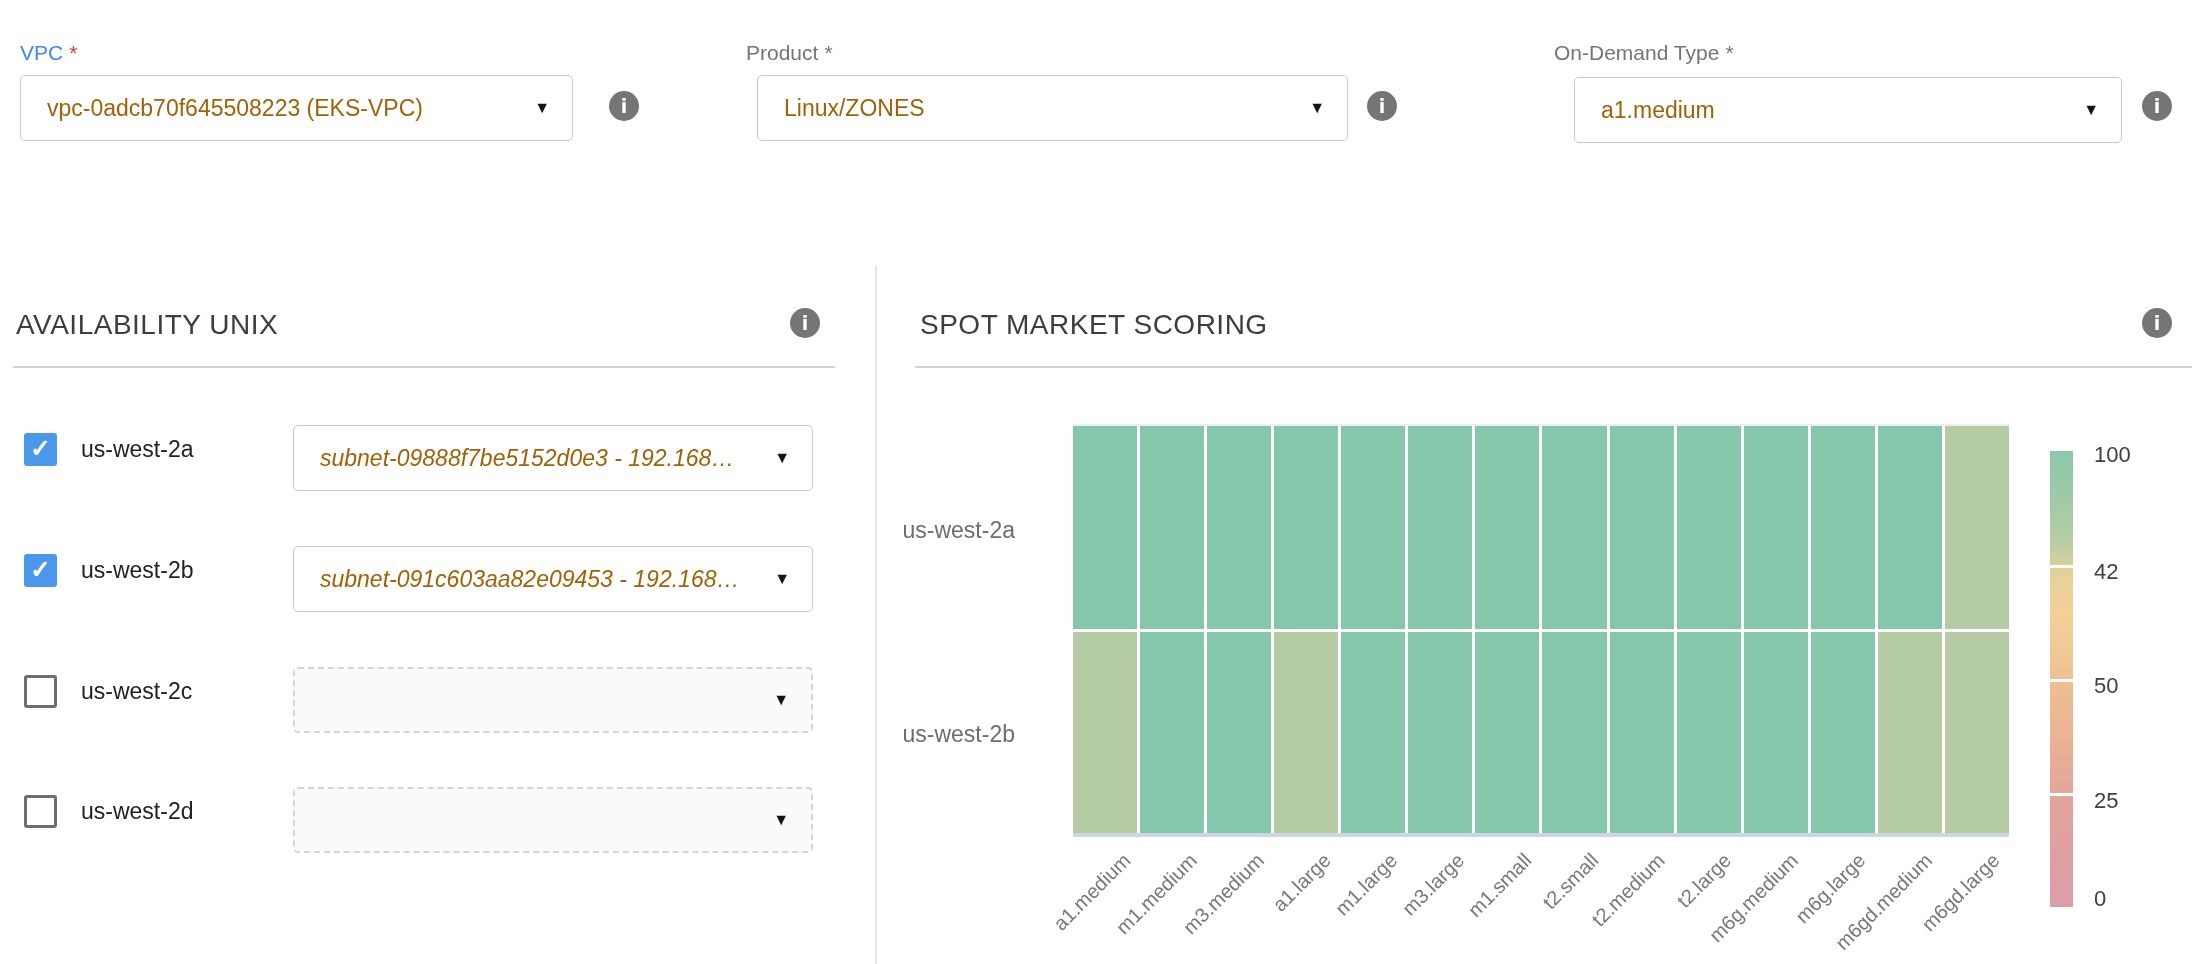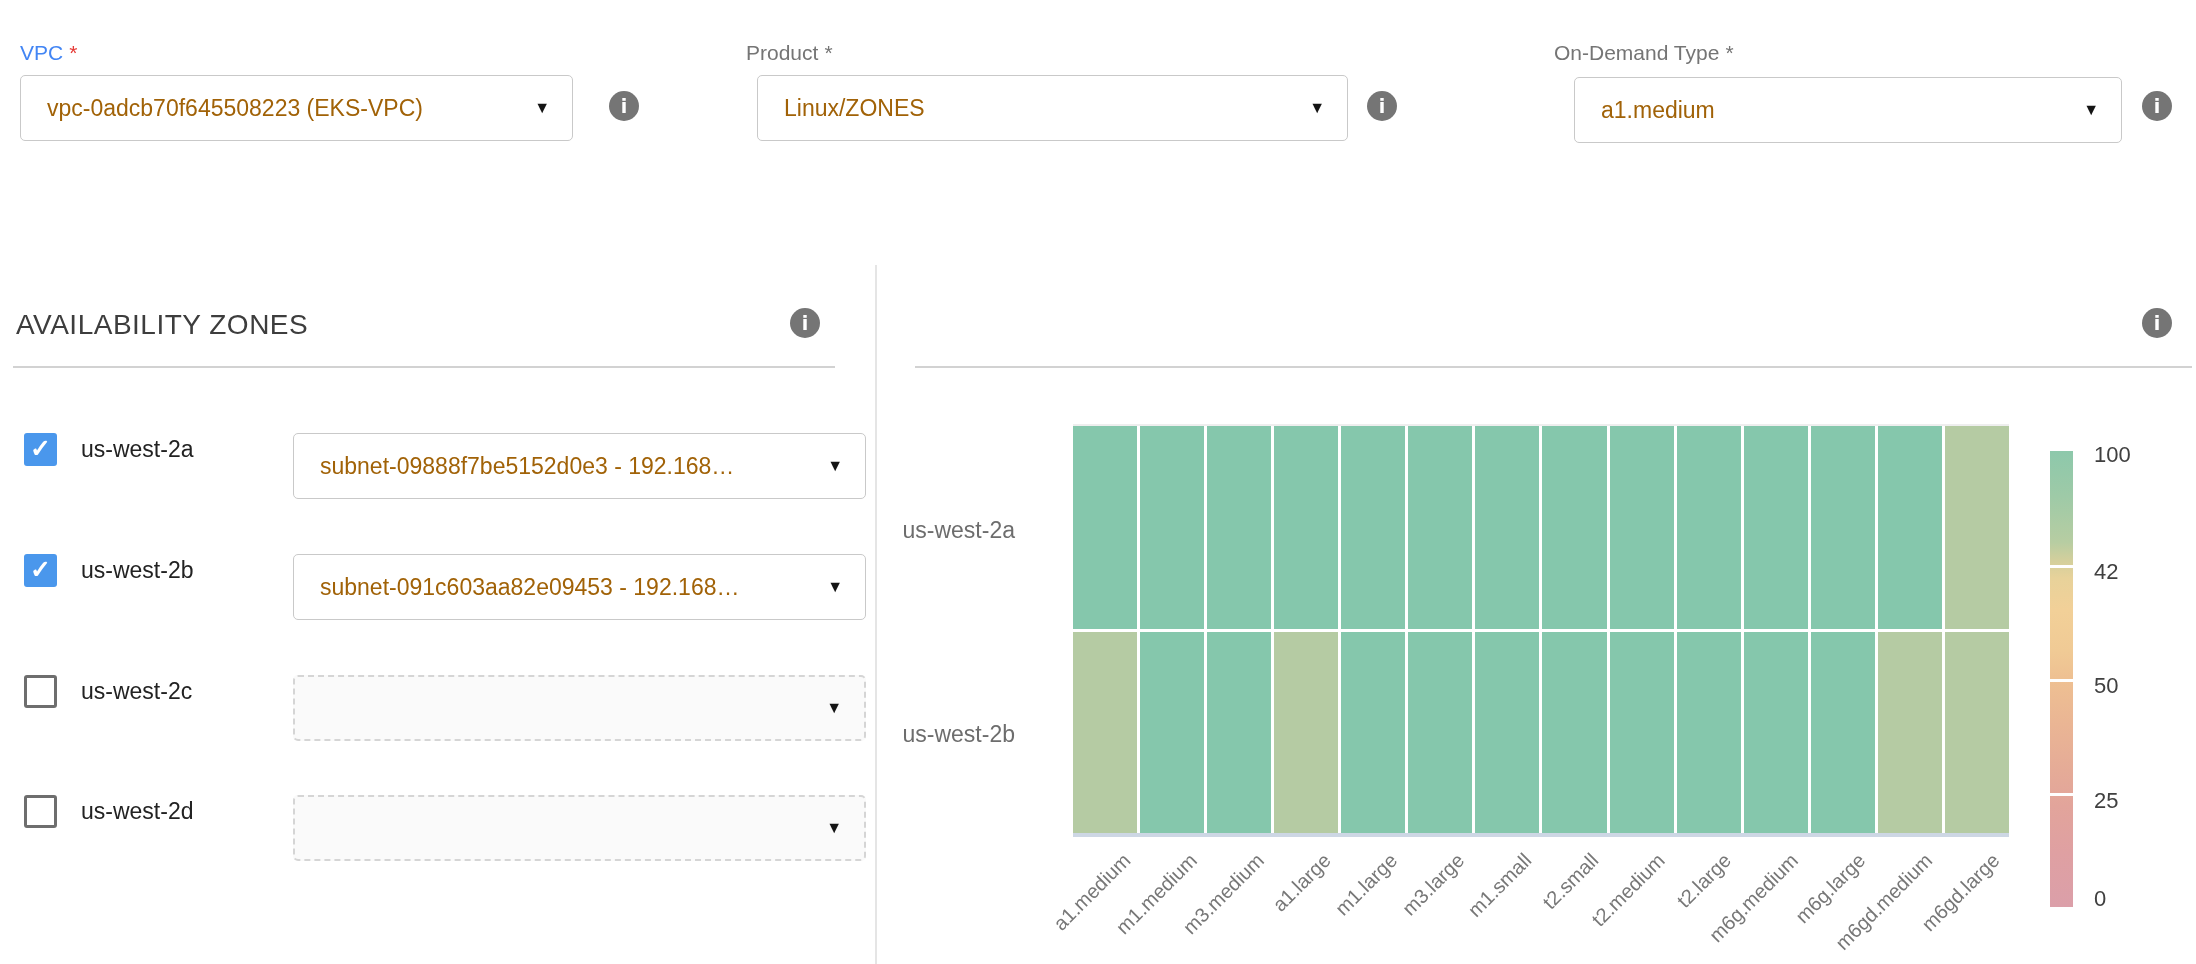--- a/index.html
+++ b/index.html
@@ -28,21 +28,21 @@
 
   
   .az-row{position:absolute;left:0;width:875px;height:67px;}
   .az-checkbox{position:absolute;left:24px;top:16px;width:33px;height:33px;border:3px solid #6e6e6e;
                border-radius:3px;background:#fff;box-sizing:border-box;display:flex;align-items:center;
                justify-content:center;cursor:pointer;}
   .az-checkbox.checked{background:#4a97ec;border-color:#4a97ec;}
   .az-checkbox .check{display:none;color:#fff;font-size:25px;font-weight:bold;margin-top:-2px;}
   .az-checkbox.checked .check{display:block;}
   .az-zone{position:absolute;left:81px;top:19px;font-size:23px;color:#222;}
-  .az-row .select{left:293px;top:16px;width:573px;height:66px;}
+  .az-row .select{left:293px;top:8px;width:520px;height:66px;font-style:italic;}
 
   
   .hm-topline{position:absolute;left:1073px;top:405px;width:936px;height:2px;background:#eeeeee;}
   .hm-grid{position:absolute;left:1073px;top:407px;width:936px;height:409px;display:grid;
            grid-template-columns:repeat(14,1fr);grid-template-rows:1fr 1fr;gap:3px;}
   .hm-cell{width:100%;height:100%;}
   .hm-bottomline{position:absolute;left:1073px;top:814px;width:936px;height:4px;background:#cdd7e4;}
   .hm-ylabel{position:absolute;left:860px;width:155px;text-align:right;font-size:23px;color:#6d6d6d;white-space:nowrap;}
   .hm-xlabel{position:absolute;top:830px;transform:rotate(-45deg);transform-origin:100% 0;
              font-size:20px;color:#777;white-space:nowrap;}
@@ -82,21 +82,21 @@
     <span class="lbl">On-Demand Type</span><span>*</span>
   </div>
   <div class="select" style="left:1574px;top:58px;width:548px">
     <span class="val">a1.medium</span>
     <span class="caret">▼</span>
   </div>
   <div class="info-icon" style="left:2142px;top:72px">i</div>
 
   <div class="vdivider"></div>
 
-  <div class="section-title" style="left:16px">AVAILABILITY ZONES</div>
+  <div class="section-title" style="left:16px">AVAILABILITY UNIX</div>
   <div class="info-icon" style="left:790px;top:289px">i</div>
   <div class="underline" style="left:13px;width:822px"></div>
 
   <div class="az-row" style="top:398px">
     <div class="az-checkbox checked">
         <span class="check">✓</span>
       </div>
     <div class="az-zone">us-west-2a</div>
     <div class="select">
       <span class="val">subnet-09888f7be5152d0e3 - 192.168…</span>
@@ -126,20 +126,21 @@
 
   <div class="az-row" style="top:760px">
     <div class="az-checkbox"></div>
     <div class="az-zone">us-west-2d</div>
     <div class="select empty">
       <span class="val"></span>
       <span class="caret">▼</span>
     </div>
   </div>
 
+  <div class="section-title" style="left:920px">SPOT MARKET SCORING</div>
   <div class="info-icon" style="left:2142px;top:289px">i</div>
   <div class="underline" style="left:915px;width:1277px"></div>
 
   <div class="hm-topline"></div>
   <div class="hm-grid" id="hm-grid">
       <div class="hm-cell" style="background: rgb(133, 199, 172);"></div>
       <div class="hm-cell" style="background: rgb(133, 199, 172);"></div>
       <div class="hm-cell" style="background: rgb(133, 199, 172);"></div>
       <div class="hm-cell" style="background: rgb(133, 199, 172);"></div>
       <div class="hm-cell" style="background: rgb(133, 199, 172);"></div>

